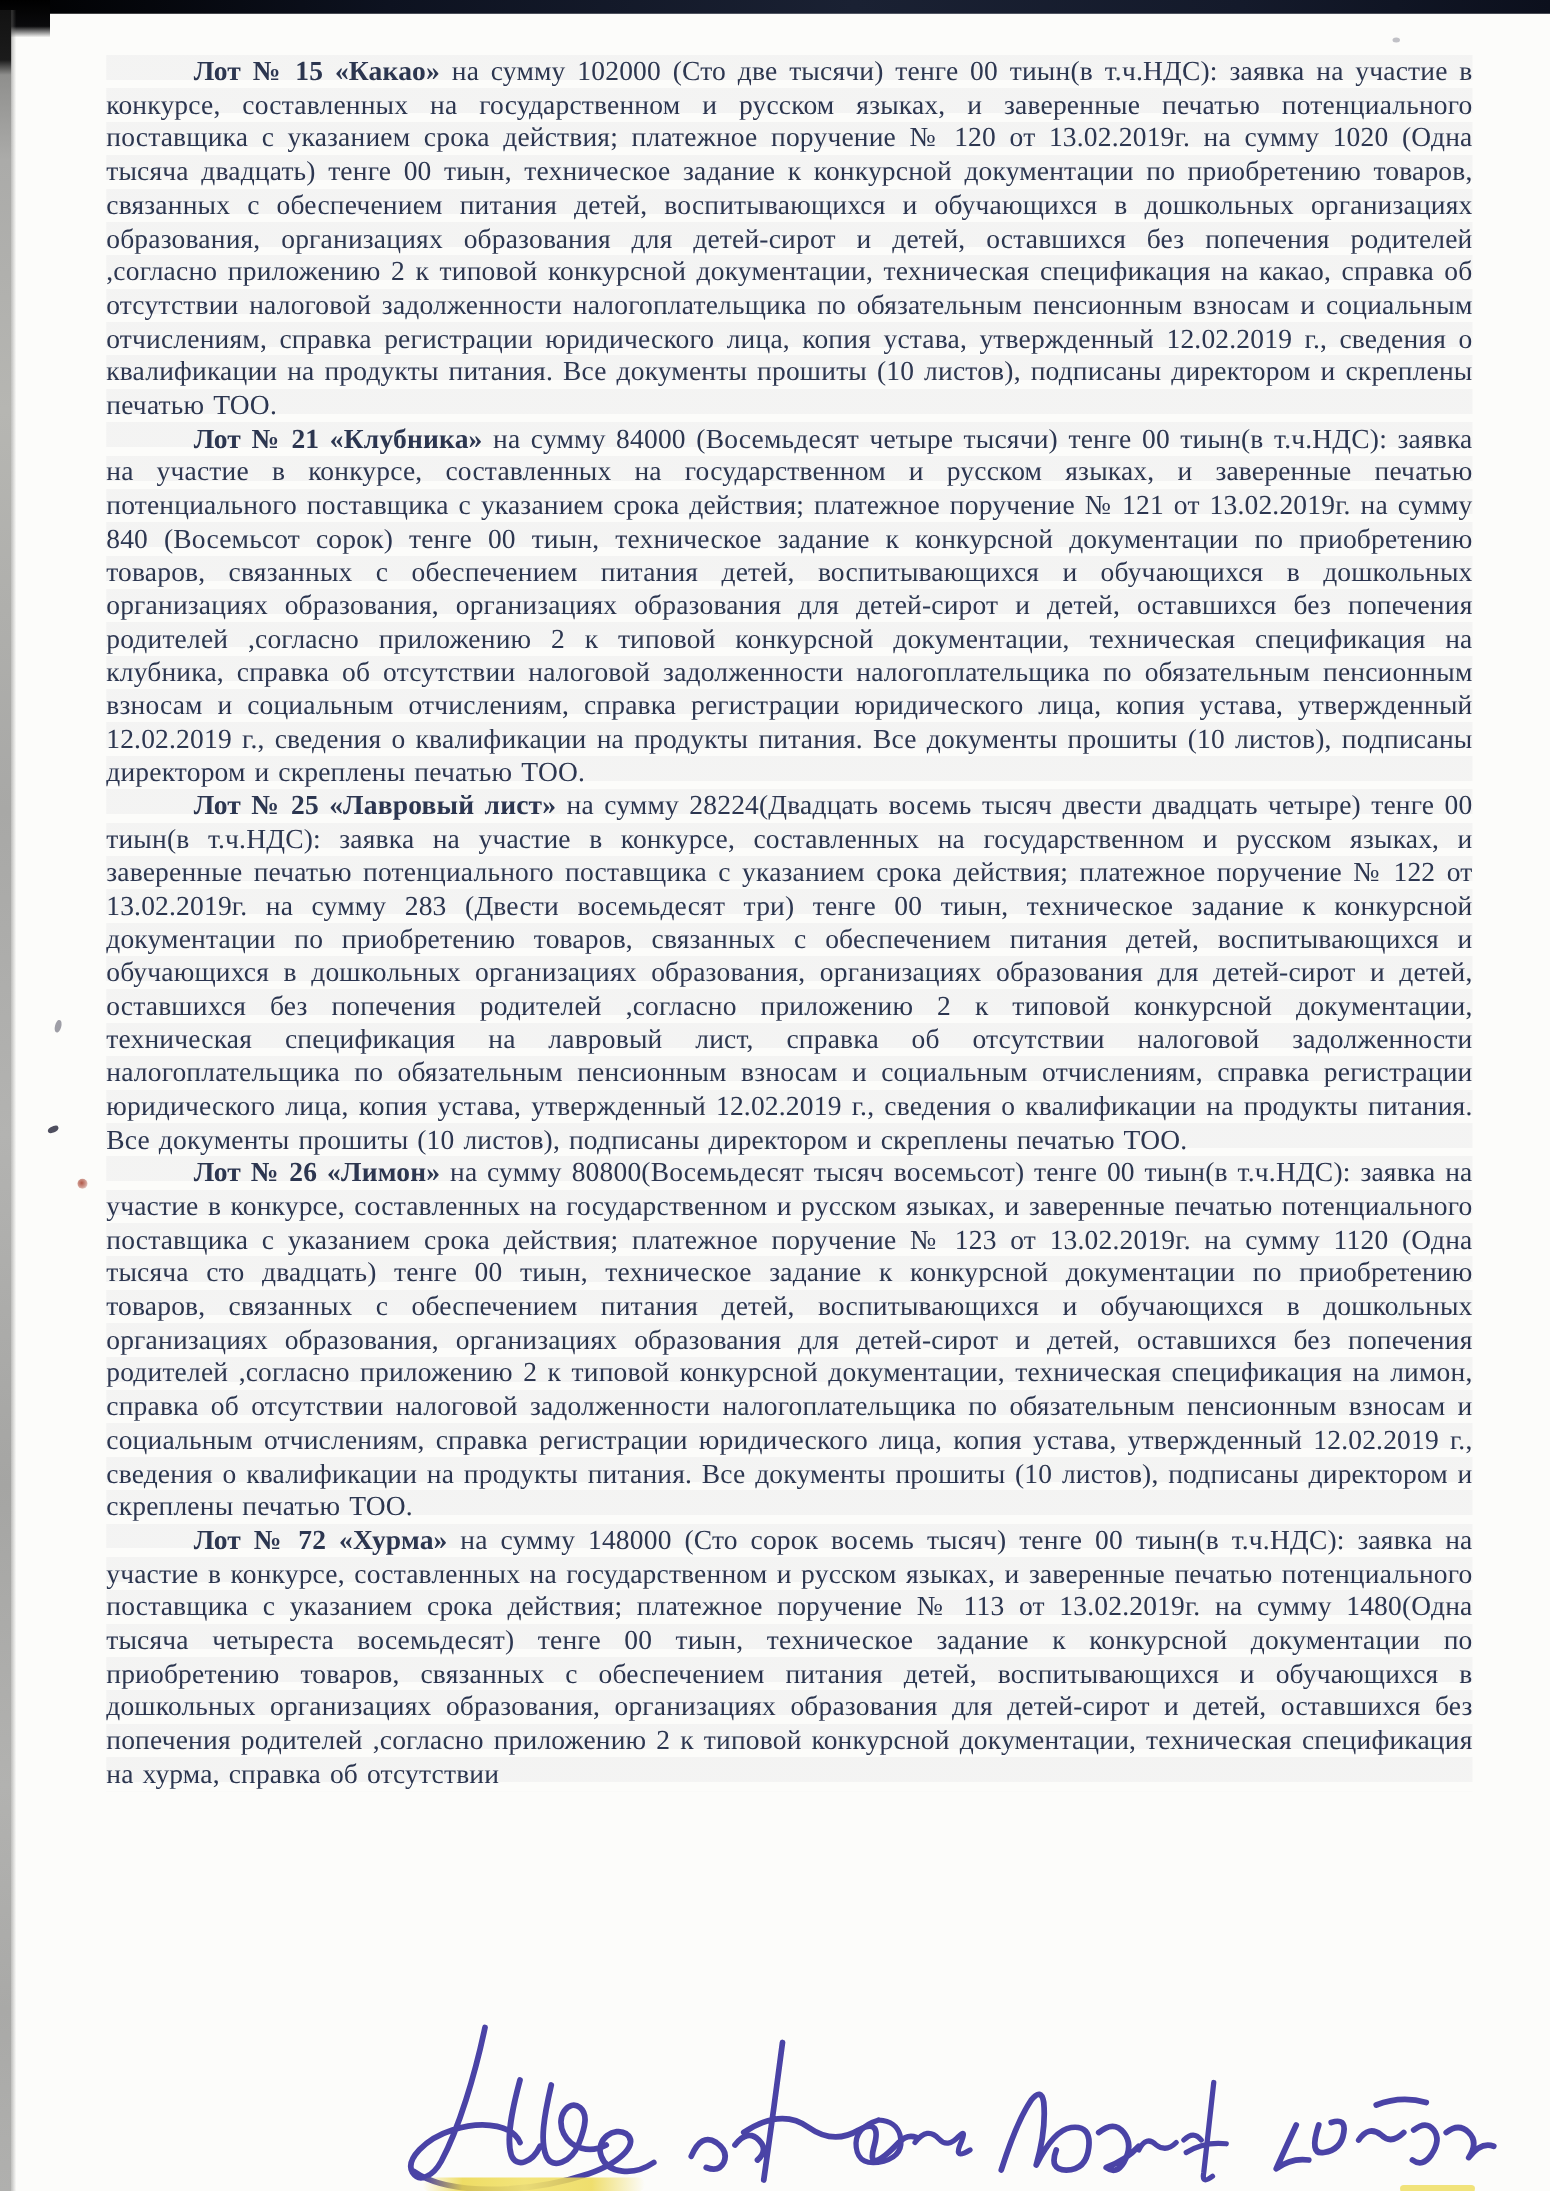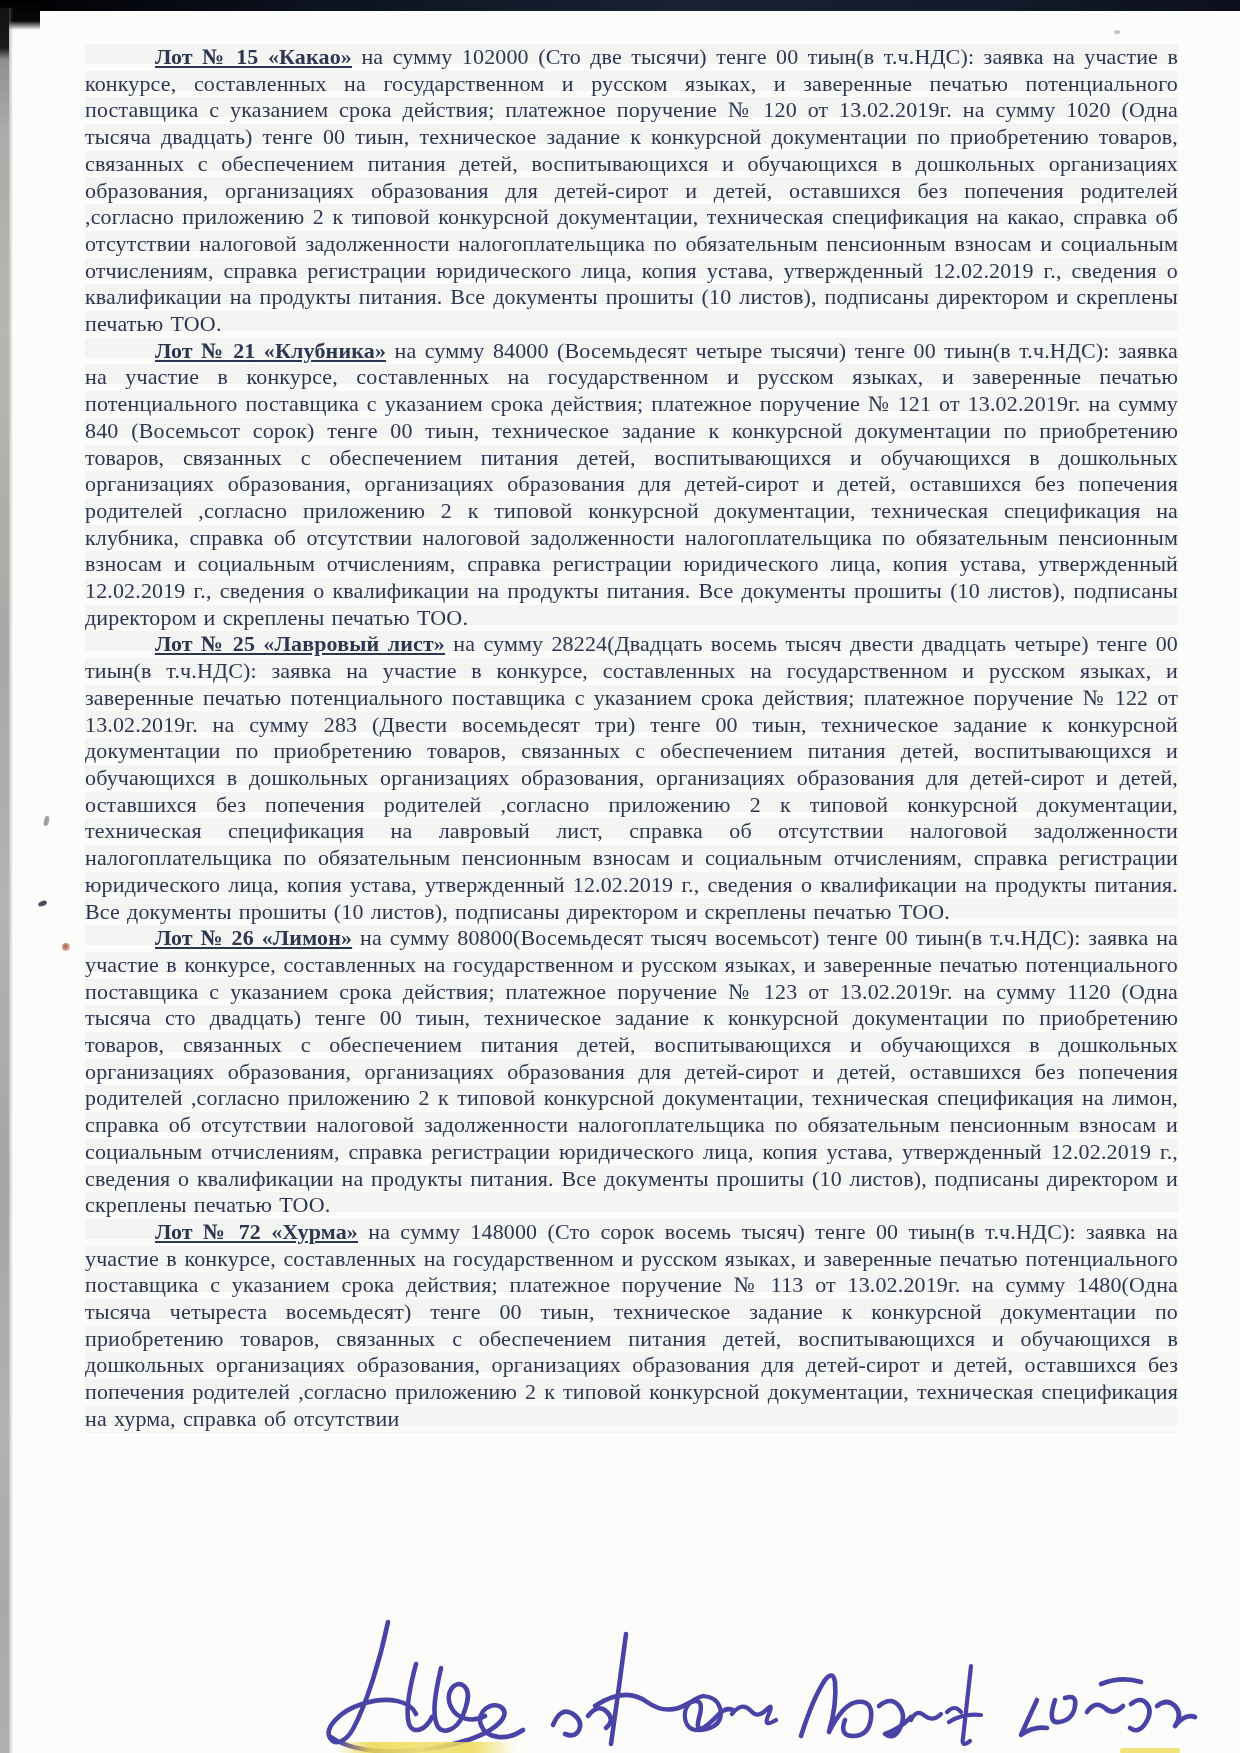--- a/index.html
+++ b/index.html
@@ -41,21 +41,21 @@
   
   .content{
     position:absolute;left:85px;top:44px;width:1093px;
     color:#2c3650;font-size:22px;line-height:26.7px;text-align:justify;
     letter-spacing:.15px;word-spacing:1.5px;
     background:repeating-linear-gradient(180deg,
       rgba(88,88,110,.05) 0px,rgba(88,88,110,.05) 20px,
       rgba(255,255,255,0) 20px,rgba(255,255,255,0) 26.7px);
   }
   .content p{margin:0;text-indent:70px;}
-  .content b{font-weight:bold;text-decoration:underline;}
+  .content b{font-weight:bold;}
   
   .signatures{position:absolute;left:295px;top:1608px;width:915px;height:145px;pointer-events:none;}
 </style>
 </head>
 <body>
 
 <div class="top-bar"></div>
 <div class="top-bar-wedge"></div>
 <div class="left-strip"></div>
 <div class="left-strip-shadow"></div>

